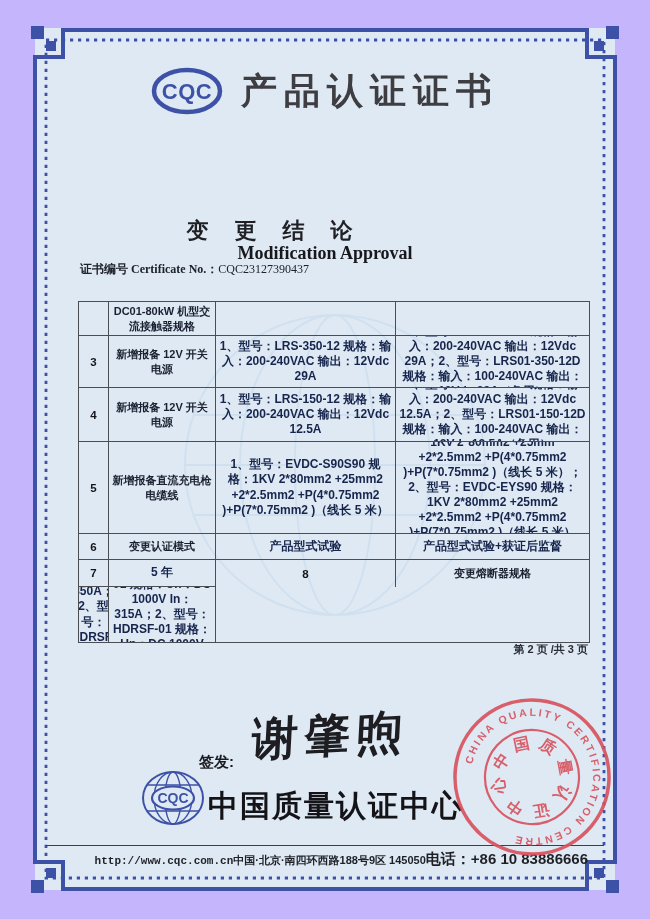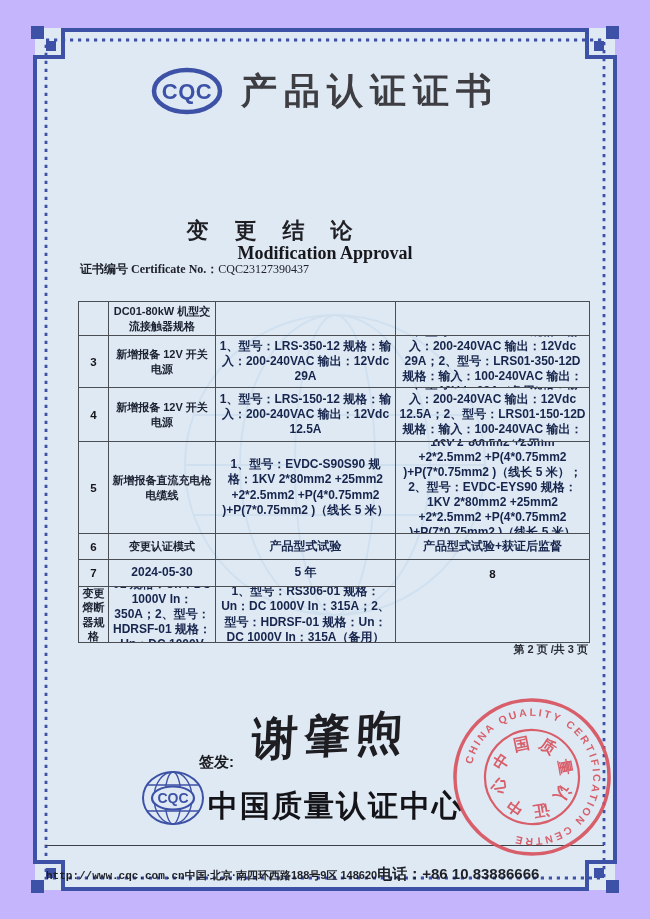--- a/index.html
+++ b/index.html
@@ -40,21 +40,21 @@
   .page-note{position:absolute;right:62px;top:642px;font-size:11px;font-weight:bold;color:#2a2d33;}
 
   
   .sign-label{position:absolute;left:199px;top:753px;font-size:15px;font-weight:bold;color:#1c1c20;}
   .signature{position:absolute;left:252px;top:705px;font-size:46px;font-weight:bold;color:#1d1d22;
              transform:rotate(-3deg) skewX(-6deg);letter-spacing:6px;}
   .org-name{position:absolute;left:208px;top:786px;font-size:30px;font-weight:600;color:#141418;letter-spacing:2px;}
 
   
   .footer-rule{position:absolute;left:46px;top:845px;width:558px;border-top:1.6px solid #3c3f45;}
-  .footer{position:absolute;left:46px;top:850px;width:558px;display:flex;justify-content:flex-start;align-items:baseline;margin-top:15px;}
+  .footer{position:absolute;left:30px;top:850px;width:558px;display:flex;justify-content:flex-end;align-items:baseline;}
   .f-url{font-family:"Liberation Mono",monospace;font-size:11px;font-weight:bold;color:#1e2026;}
   .f-addr{font-size:11px;font-weight:bold;color:#1e2026;}
   .f-phone{font-size:15px;font-weight:bold;color:#1e2026;}
 
   .seal{position:absolute;left:447px;top:692px;opacity:0.9;}
 </style>
 </head>
 <body>
 
 <div class="page">
@@ -124,21 +124,20 @@
       <div class="cell c-item">新增报备直流充电枪电缆线</div>
       <div class="cell c-spec">1、型号：EVDC-S90S90 规格：1KV 2*80mm2 +25mm2 +2*2.5mm2 +P(4*0.75mm2 )+P(7*0.75mm2 )（线长 5 米）</div>
       <div class="cell c-spec">1、型号：EVDC-S90S90 规格：1KV 2*80mm2 +25mm +2*2.5mm2 +P(4*0.75mm2 )+P(7*0.75mm2 )（线长 5 米）；2、型号：EVDC-EYS90 规格：1KV 2*80mm2 +25mm2 +2*2.5mm2 +P(4*0.75mm2 )+P(7*0.75mm2 )（线长 5 米）（备用）</div>
 
       <div class="cell c-no">6</div>
       <div class="cell c-item">变更认证模式</div>
       <div class="cell c-spec">产品型式试验</div>
       <div class="cell c-spec">产品型式试验+获证后监督</div>
 
       <div class="cell c-no">7</div>
-      <div class="cell c-spec">2024-05-30</div>
       <div class="cell c-spec">5 年</div>
 
       <div class="cell c-no lastrow">8</div>
       <div class="cell c-item lastrow">变更熔断器规格</div>
       <div class="cell c-spec lastrow">1、型号：RS306-01 规格：Un：DC 1000V In：350A；2、型号：HDRSF-01 规格：Un：DC 1000V In：350A（备用）</div>
       <div class="cell c-spec lastrow">1、型号：RS306-01 规格：Un：DC 1000V In：315A；2、型号：HDRSF-01 规格：Un：DC 1000V In：315A（备用）</div>
     </div>
 
     <div class="page-note">第 2 页 /共 3 页</div>
 
@@ -155,21 +154,21 @@
       </g>
       <ellipse cx="33" cy="30" rx="21" ry="11.5" fill="#dee9f4" stroke="#3d51a6" stroke-width="2.2"></ellipse>
       <text x="33" y="35" text-anchor="middle" font-size="14" font-weight="bold" fill="#3d51a6" font-family="Liberation Sans, sans-serif">CQC</text>
     </svg>
 
     <div class="org-name">中国质量认证中心</div>
 
     <div class="footer-rule"></div>
     <div class="footer">
       <span class="f-url">http://www.cqc.com.cn</span>
-      <span class="f-addr">中国·北京·南四环西路188号9区  148620</span>
+      <span class="f-addr">中国·北京·南四环西路188号9区  145050</span>
       <span class="f-phone">电话：+86 10 83886666</span>
     </div>
 
     <svg class="seal" width="170" height="170" viewBox="-85 -85 170 170">
       <g transform="rotate(6)">
         <circle cx="0" cy="0" r="77" fill="none" stroke="#d8505c" stroke-width="3.6"></circle>
         <circle cx="0" cy="0" r="47" fill="none" stroke="#d8505c" stroke-width="2.2"></circle>
         <defs>
           <path id="sealEn" d="M -61 0 A 61 61 0 1 1 61 0 A 61 61 0 1 1 -61 0"></path>
           <path id="sealCn" d="M -29 0 A 29 29 0 1 1 29 0 A 29 29 0 1 1 -29 0"></path>

